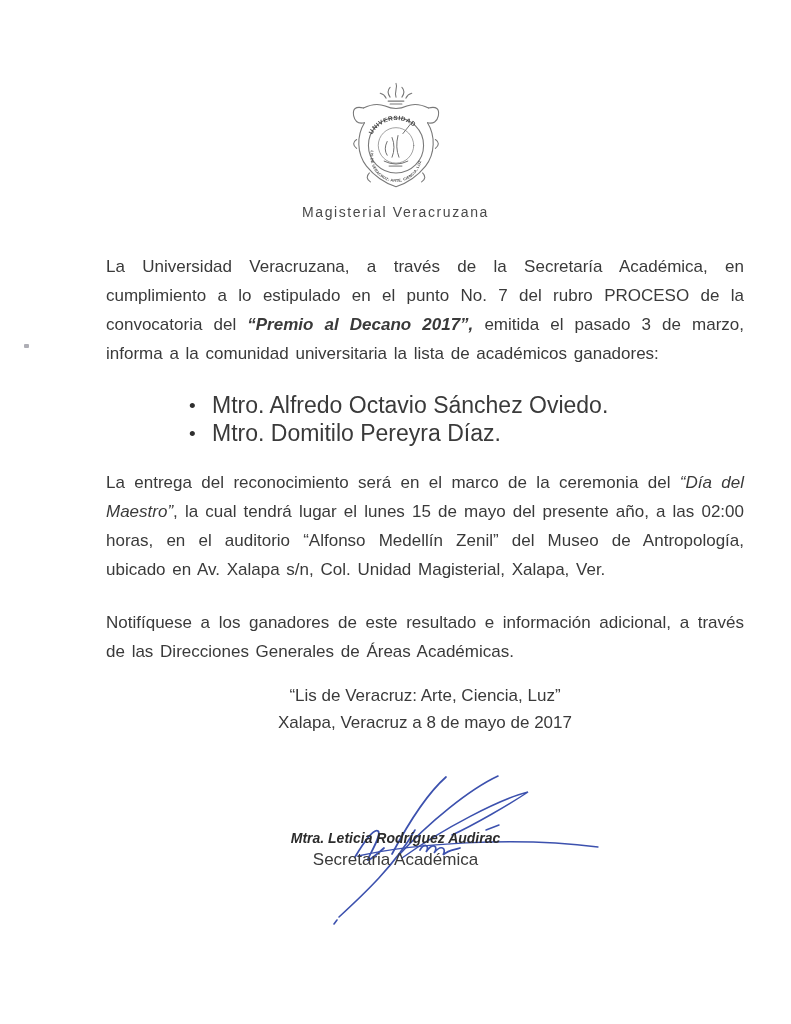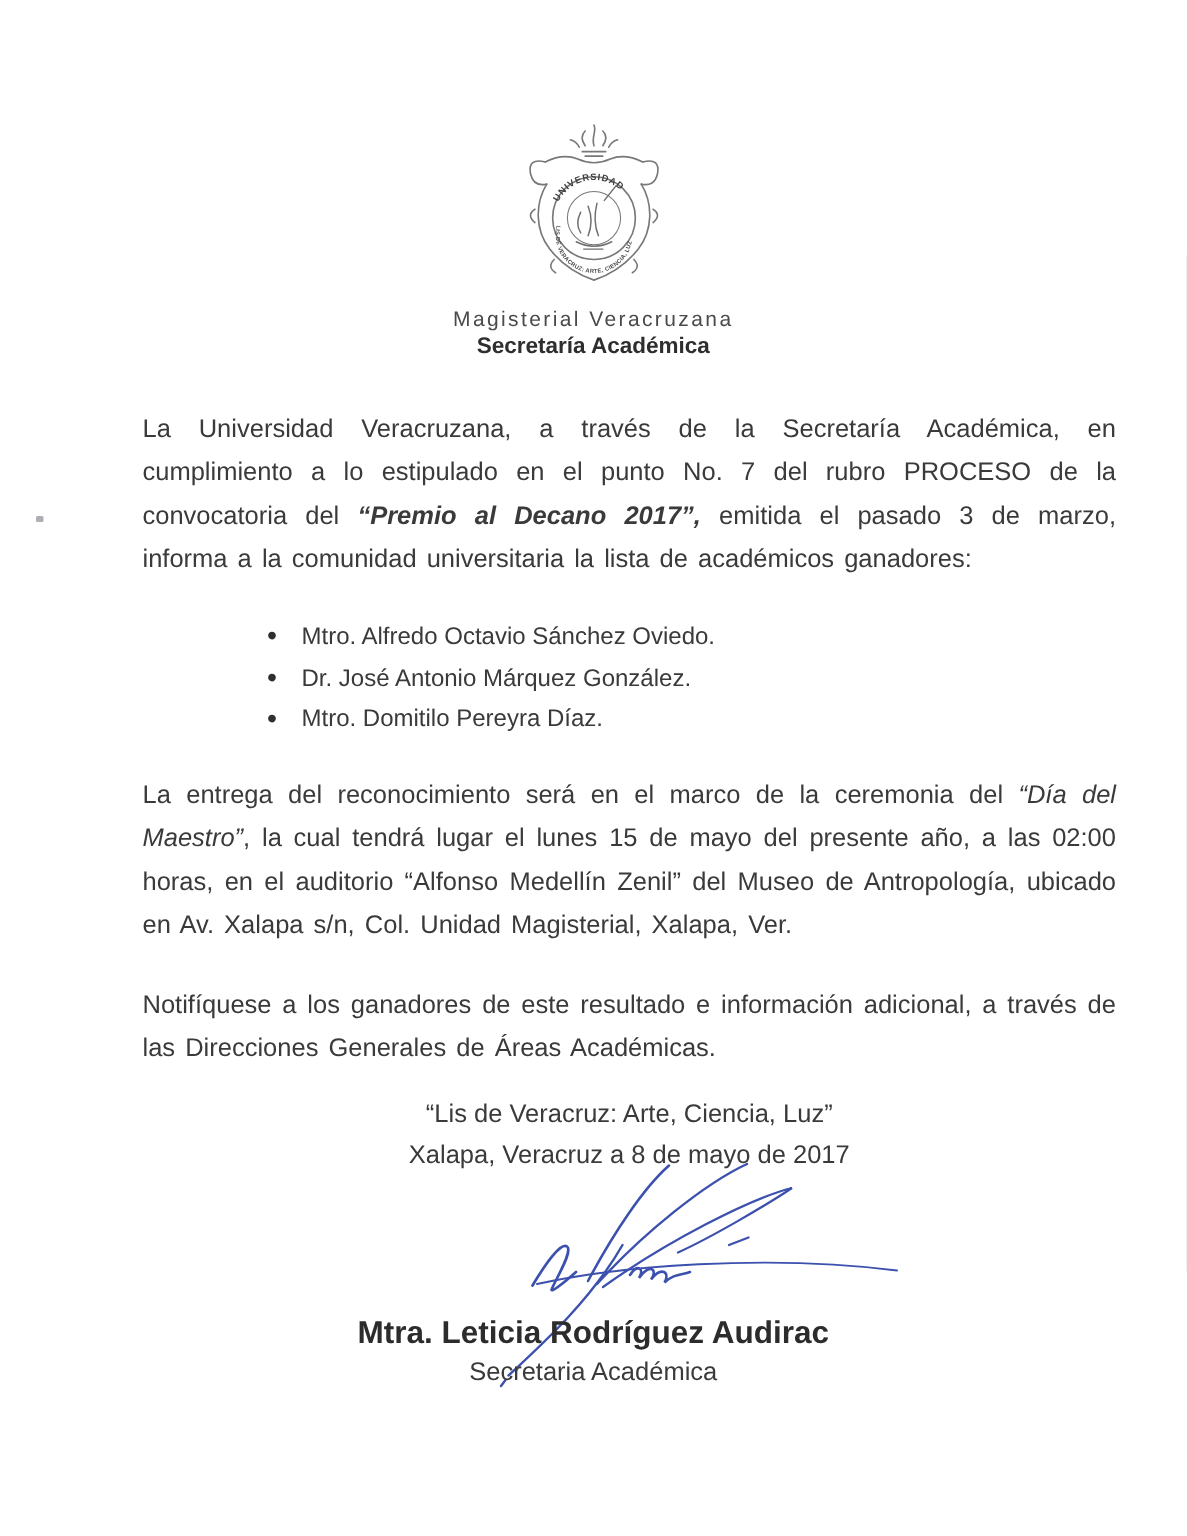--- a/index.html
+++ b/index.html
@@ -21,39 +21,39 @@
     letter-spacing:1.6px;
     color:#4a4a4a;
   }
   .dept-name{
     margin-top:2px;
     font-size:15px;
     font-weight:700;
     color:#2e2e2e;
   }
   
-  .letter-body{padding:0 47px 0 95px;margin-top:32px;}
+  .letter-body{padding:0 47px 0 95px;margin-top:32px;margin-left:11px;}
   .para{
     font-size:17px;
     line-height:29px;
     text-align:justify;
     margin:0;
     word-spacing:2px;
   }
   .bi{font-weight:700;font-style:italic;}
   .it{font-style:italic;}
   .winners{
     list-style:none;
     margin:24px 0 21px 0;
     padding:0 0 0 83px;
   }
   .winners li{
     position:relative;
     padding-left:23px;
-    font-size:16px;
+    font-size:23px;
     line-height:27.5px;
   }
   .winners li::before{
     content:"•";
     position:absolute;
     left:0;top:0;
     font-size:19px;
     color:#2f2f2f;
   }
   .para + .para{margin-top:24px;}
@@ -64,23 +64,24 @@
     margin:0;
   }
   .motto{margin-top:16px;}
   
   .sig-block{
     text-align:center;
     margin-top:94px;
     position:relative;
   }
   .sig-name{
-    font-size:21px;
+    font-size:14px;
     font-weight:700;
     color:#2c2c2c;
+    font-style:italic;
   }
   .sig-title{
     font-size:17px;
     margin-top:4px;
     color:#3a3a3a;
   }
   .signature-svg{
     position:absolute;
     left:322px;top:770px;
     pointer-events:none;
@@ -138,30 +139,28 @@
       <g stroke="#6f6f6f" stroke-width="1" fill="none" stroke-linecap="round">
         <path d="M61 56 q 4 10 0 20"></path>
         <path d="M67 54 q -3 12 1 22"></path>
         <path d="M72 52 l 8 -10"></path>
         <path d="M56 60 q -4 8 0 14"></path>
         <path d="M53 80 q 12 6 24 0"></path>
         <path d="M58 85 h 13"></path>
       </g>
     </svg>
     <div class="inst-name">Magisterial Veracruzana</div>
-    <div class="dept-name">Secretaría Académica</div>
   </header>
 
   <main class="letter-body">
 
     <p class="para"><span>La Universidad Veracruzana, a través de la Secretaría Académica, en cumplimiento a lo estipulado en el punto No. 7 del rubro PROCESO de la convocatoria del </span><span class="bi">“Premio al Decano 2017”,</span><span> emitida el pasado 3 de marzo, informa a la comunidad universitaria la lista de académicos ganadores:</span></p>
 
     <ul class="winners">
       <li>Mtro. Alfredo Octavio Sánchez Oviedo.</li>
-      <li>Dr. José Antonio Márquez González.</li>
       <li>Mtro. Domitilo Pereyra Díaz.</li>
     </ul>
 
     <p class="para"><span>La entrega del reconocimiento será en el marco de la ceremonia del </span><span class="it">“Día del Maestro”</span><span>, la cual tendrá lugar el lunes 15 de mayo del presente año, a las 02:00 horas, en el auditorio “Alfonso Medellín Zenil” del Museo de Antropología, ubicado en  Av. Xalapa s/n, Col. Unidad Magisterial, Xalapa, Ver.</span></p>
 
     <p class="para">Notifíquese a los ganadores de este resultado e información adicional, a través de las Direcciones Generales de Áreas Académicas.</p>
 
     <p class="centered motto">“Lis de Veracruz: Arte, Ciencia, Luz”</p>
     <p class="centered">Xalapa, Veracruz a 8 de mayo de 2017</p>
   </main>

